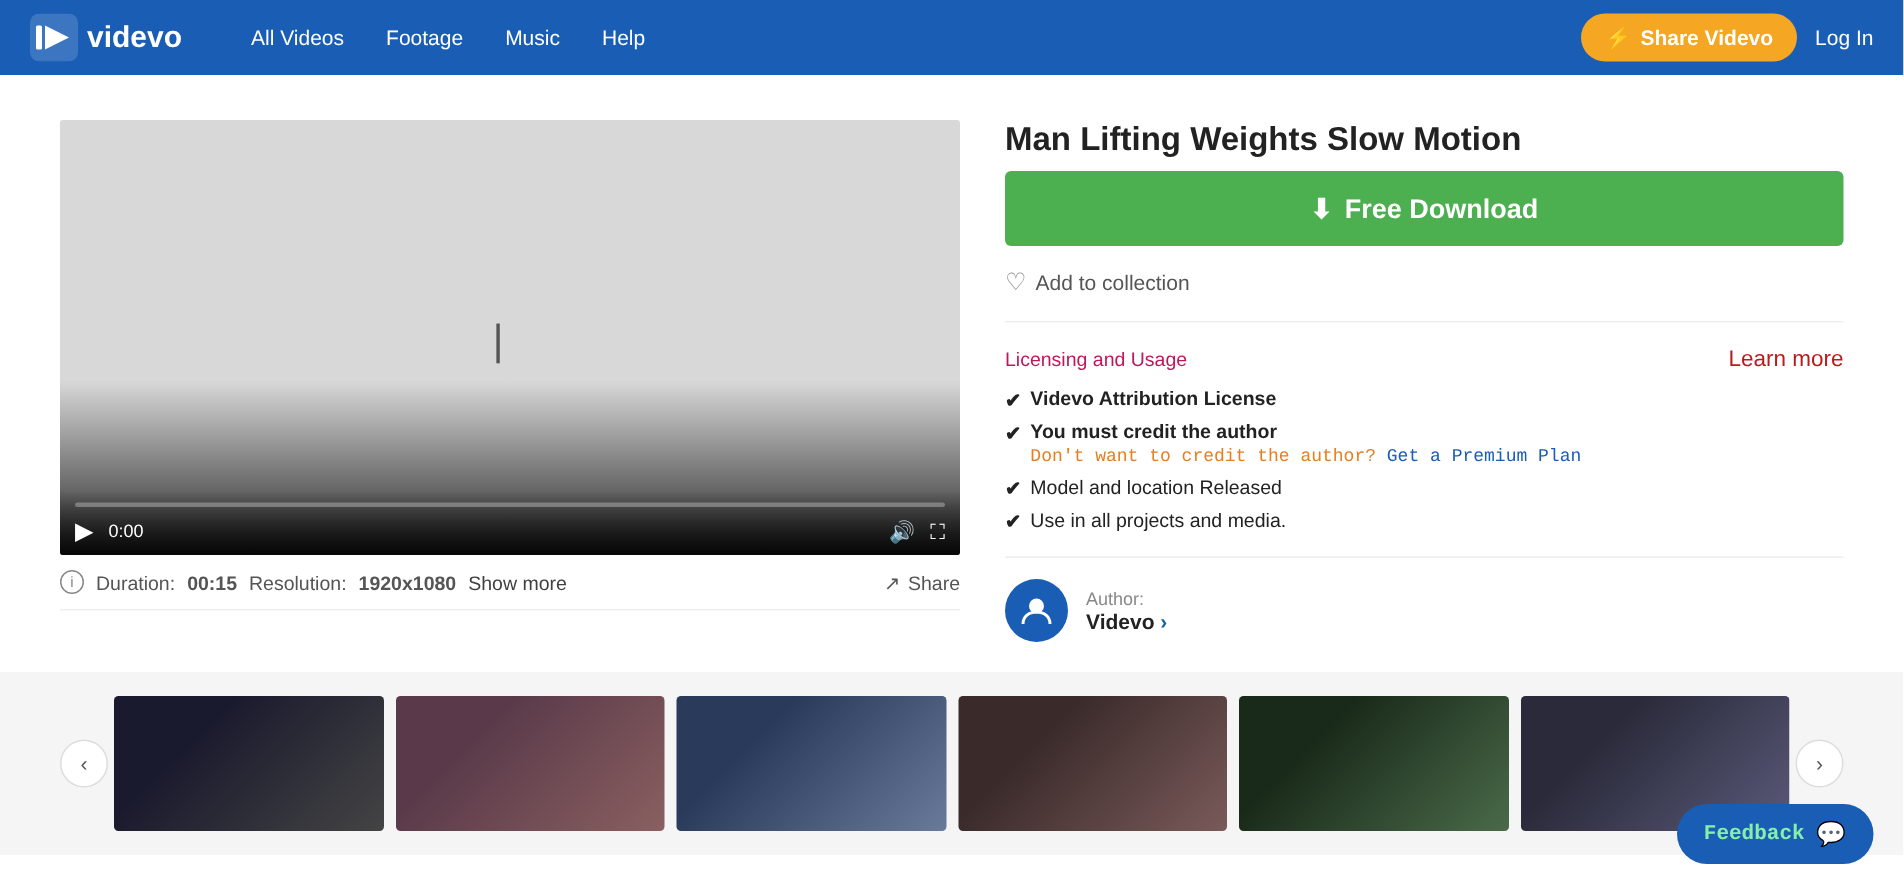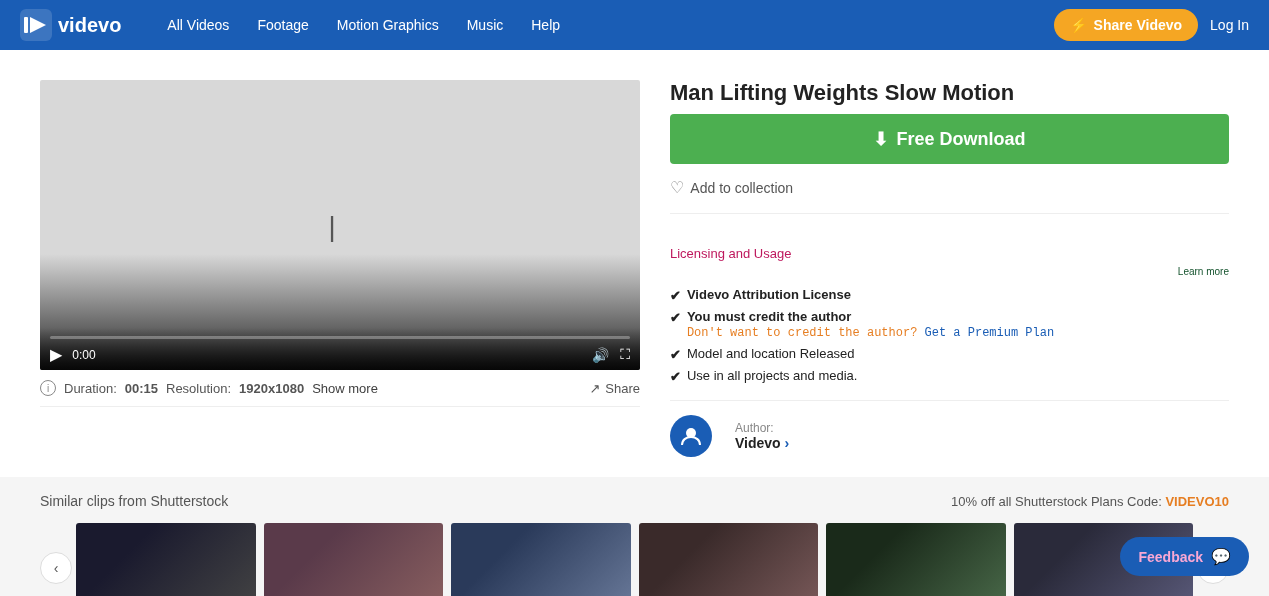--- a/index.html
+++ b/index.html
@@ -244,25 +244,24 @@
       display: flex;
       align-items: center;
       justify-content: space-between;
       margin-bottom: 10px;
     }
     .licensing-label {
       color: #be185d;
       font-size: 13px;
     }
     .learn-more {
-      color: #14532d;
-      font-size: 10px;
+      color: #b91c1c;
+      font-size: 15px;
       cursor: pointer;
       text-decoration: none;
-      margin-top: 36px;
     }
     .license-list {
       list-style: none;
       margin-bottom: 16px;
     }
     .license-item {
       display: flex;
       align-items: flex-start;
       gap: 6px;
       margin-bottom: 6px;
@@ -282,21 +281,21 @@
       font-size: 12px;
       margin-top: 2px;
       display: block;
       font-family: Liberation Mono, monospace;
     }
     .premium-link { color: #1a5db5; text-decoration: none; }
 
     .author-section {
       display: flex;
       align-items: center;
-      gap: 23px;
+      gap: 12px;
       padding-top: 14px;
       border-top: 1px solid #eee;
     }
     .author-avatar {
       width: 42px;
       height: 42px;
       background: #1a5db5;
       border-radius: 50%;
       display: flex;
       align-items: center;
@@ -382,52 +381,52 @@
     .clip-4 { background: linear-gradient(135deg, #3a2a2a 30%, #7a5a5a 100%); }
     .clip-5 { background: linear-gradient(135deg, #1a2a1a 30%, #4a6a4a 100%); }
     .clip-6 { background: linear-gradient(135deg, #2a2a3a 30%, #5a5a7a 100%); }
 
     
     .feedback-btn {
       position: fixed;
       bottom: 20px;
       right: 20px;
       background: #1a5db5;
-      color: #f9a8d4;
+      color: #86efac;
       border: none;
       padding: 10px 18px;
       border-radius: 20px;
       font-size: 14px;
       font-weight: bold;
       cursor: pointer;
       display: flex;
       align-items: center;
       gap: 8px;
       z-index: 100;
+      font-family: Liberation Mono, monospace;
     }
     .chat-icon {
       font-size: 16px;
     }
   </style>
 </head>
 <body>
 
 <nav class="navbar">
   <div class="navbar-logo">
     <svg class="logo-icon" viewBox="0 0 32 32" fill="none" xmlns="http://www.w3.org/2000/svg">
       <rect width="32" height="32" rx="6" fill="rgba(255,255,255,0.15)"></rect>
       <polygon points="10,8 26,16 10,24" fill="#fff"></polygon>
       <rect x="4" y="8" width="4" height="16" rx="1" fill="#fff"></rect>
     </svg>
     <span>videvo</span>
   </div>
   <div class="navbar-nav">
     <a class="nav-item">All Videos</a>
     <a class="nav-item">Footage</a>
-    <a class="nav-item">Motion Graphics</a>
     <a class="nav-item">Music</a>
     <a class="nav-item">Help</a>
   </div>
   <div class="navbar-actions">
     <button class="join-btn">
       <span>⚡</span>
       <span>Share Videvo</span>
     </button>
     <button class="login-btn">Log In</button>
   </div>
@@ -525,28 +524,20 @@
         <div class="author-name">
           <span>Videvo</span>
           <span class="author-arrow">›</span>
         </div>
       </div>
     </div>
   </div>
 </div>
 
 <div class="similar-section">
-  <div class="similar-header">
-    <span class="similar-title">Similar clips from Shutterstock</span>
-    <div class="shutterstock-promo">
-      <span>10% off all Shutterstock Plans</span>
-      <span>Code: </span>
-      <span class="promo-code">VIDEVO10</span>
-    </div>
-  </div>
   <div class="clips-row">
     <div class="nav-arrow">‹</div>
     <div class="clips-container">
       <div class="clip-thumb clip-1"></div>
       <div class="clip-thumb clip-2"></div>
       <div class="clip-thumb clip-3"></div>
       <div class="clip-thumb clip-4"></div>
       <div class="clip-thumb clip-5"></div>
       <div class="clip-thumb clip-6"></div>
     </div>

